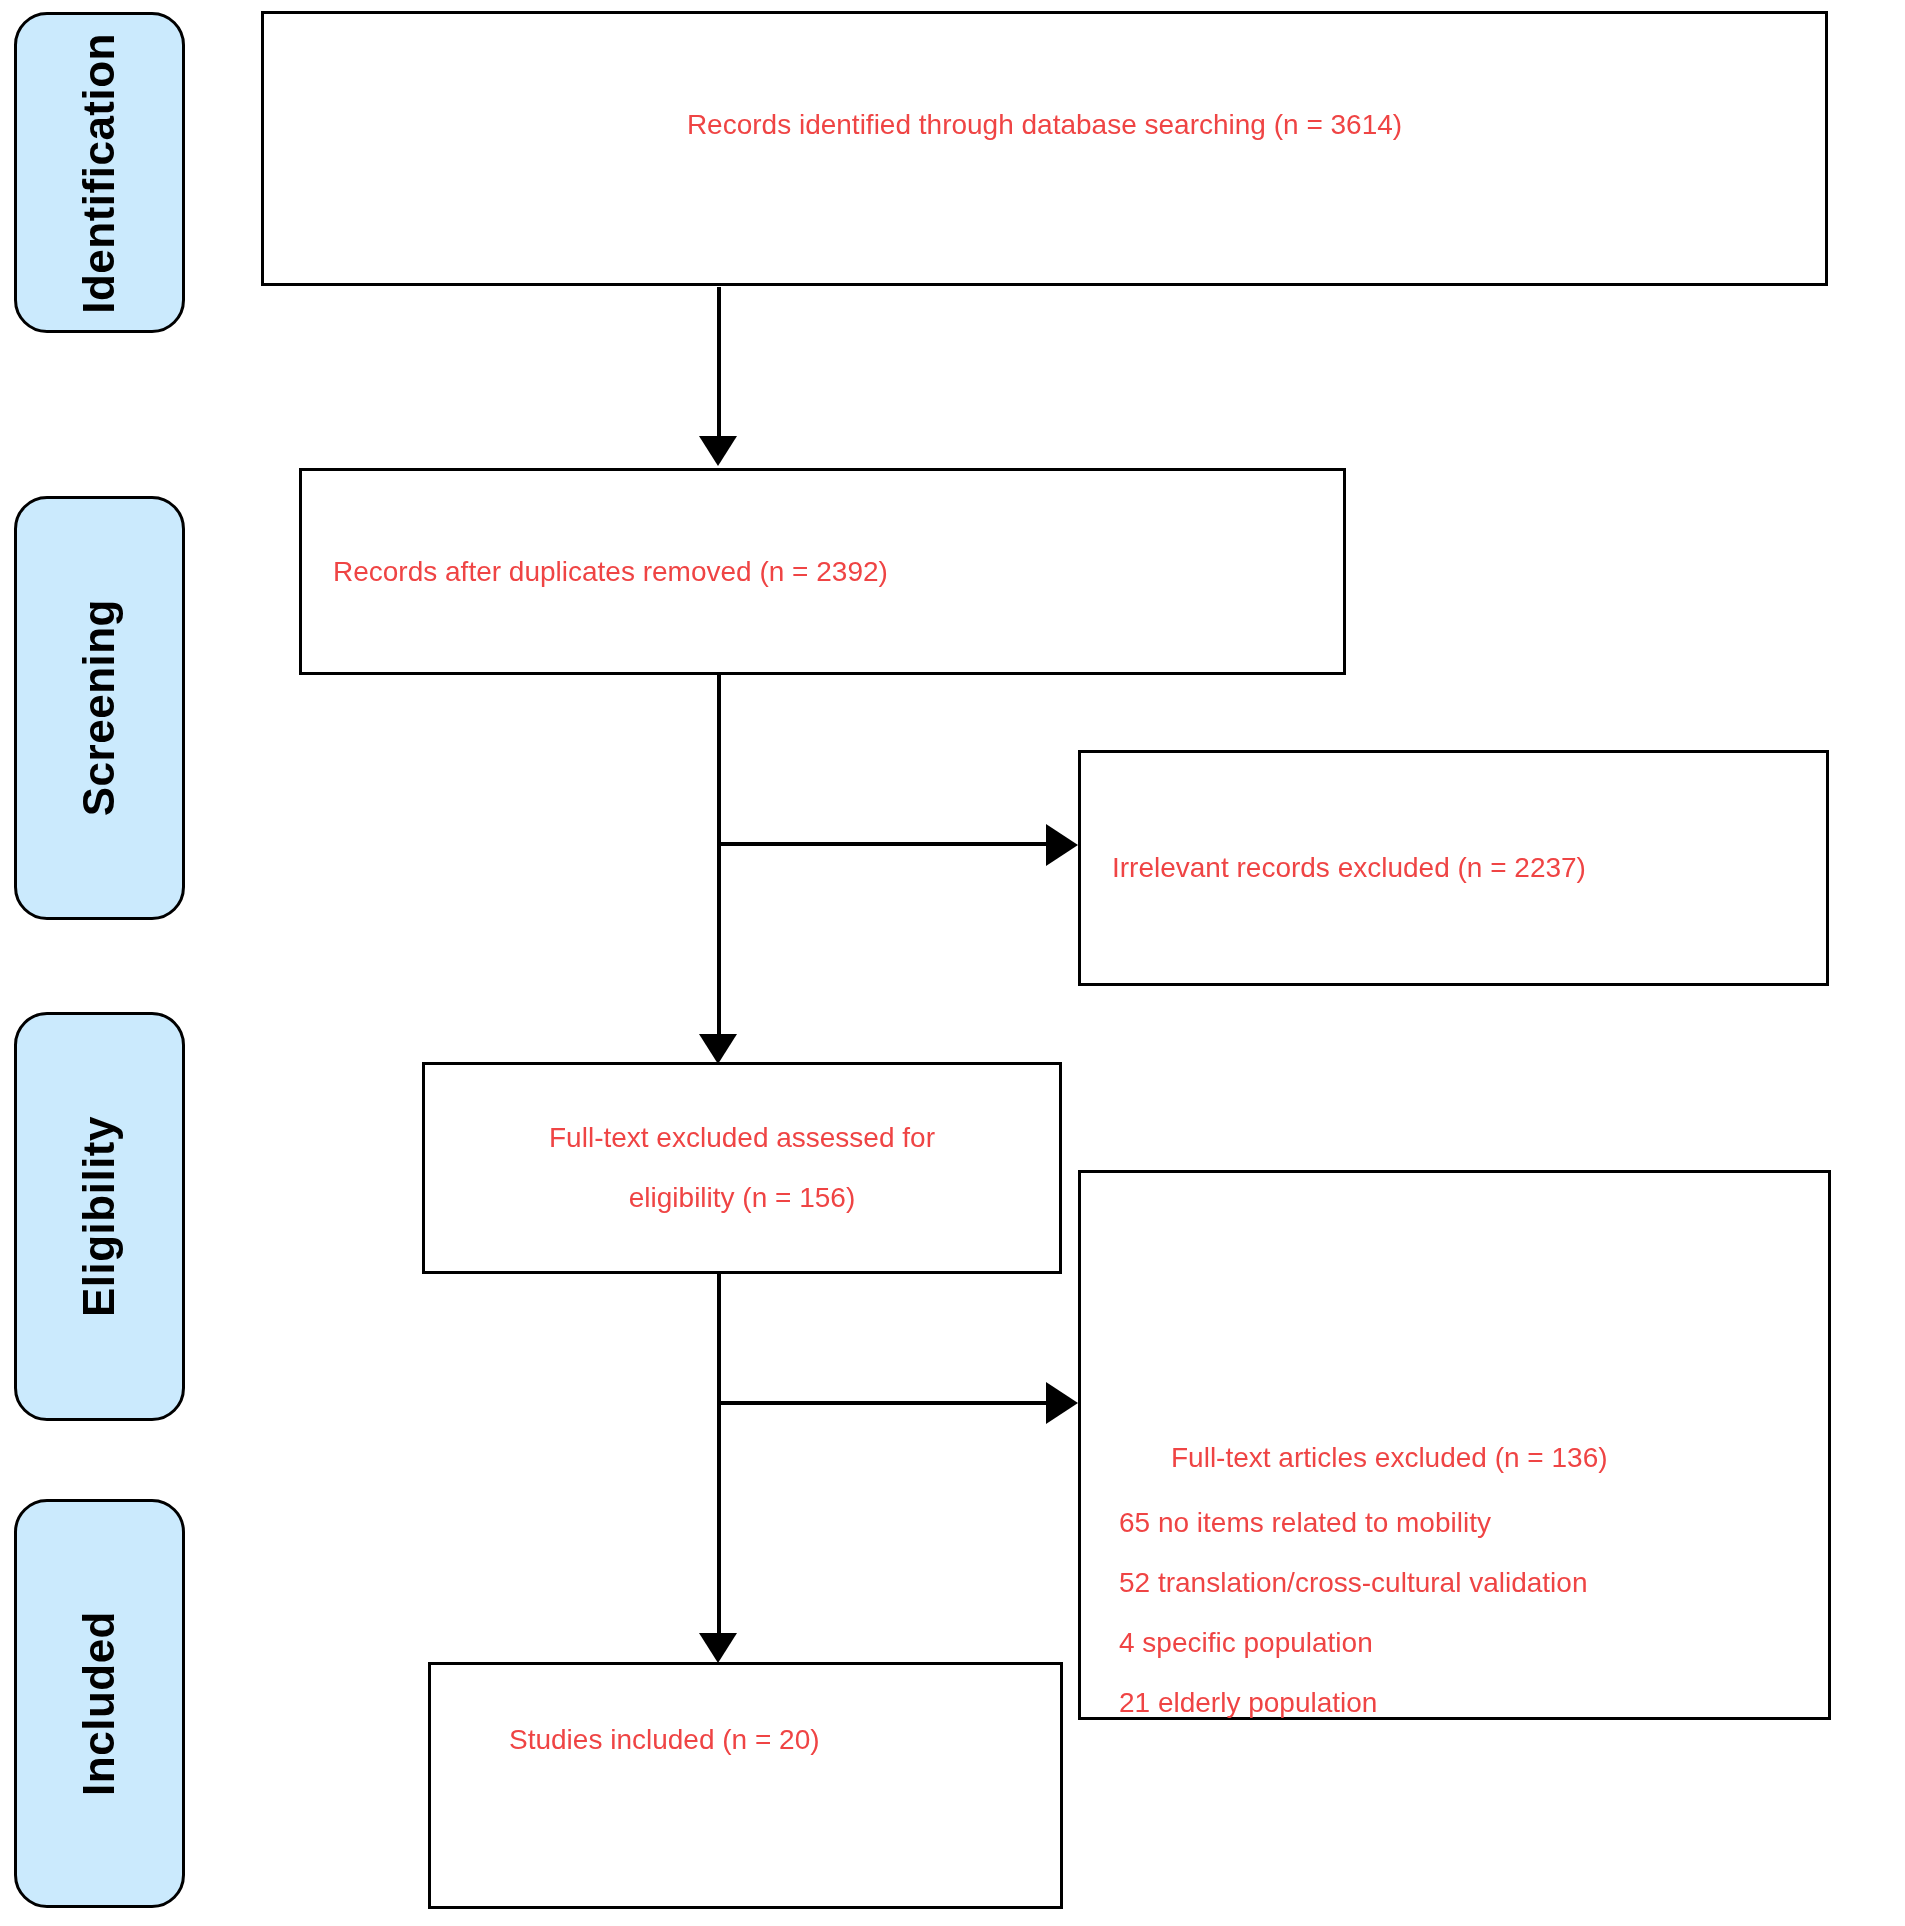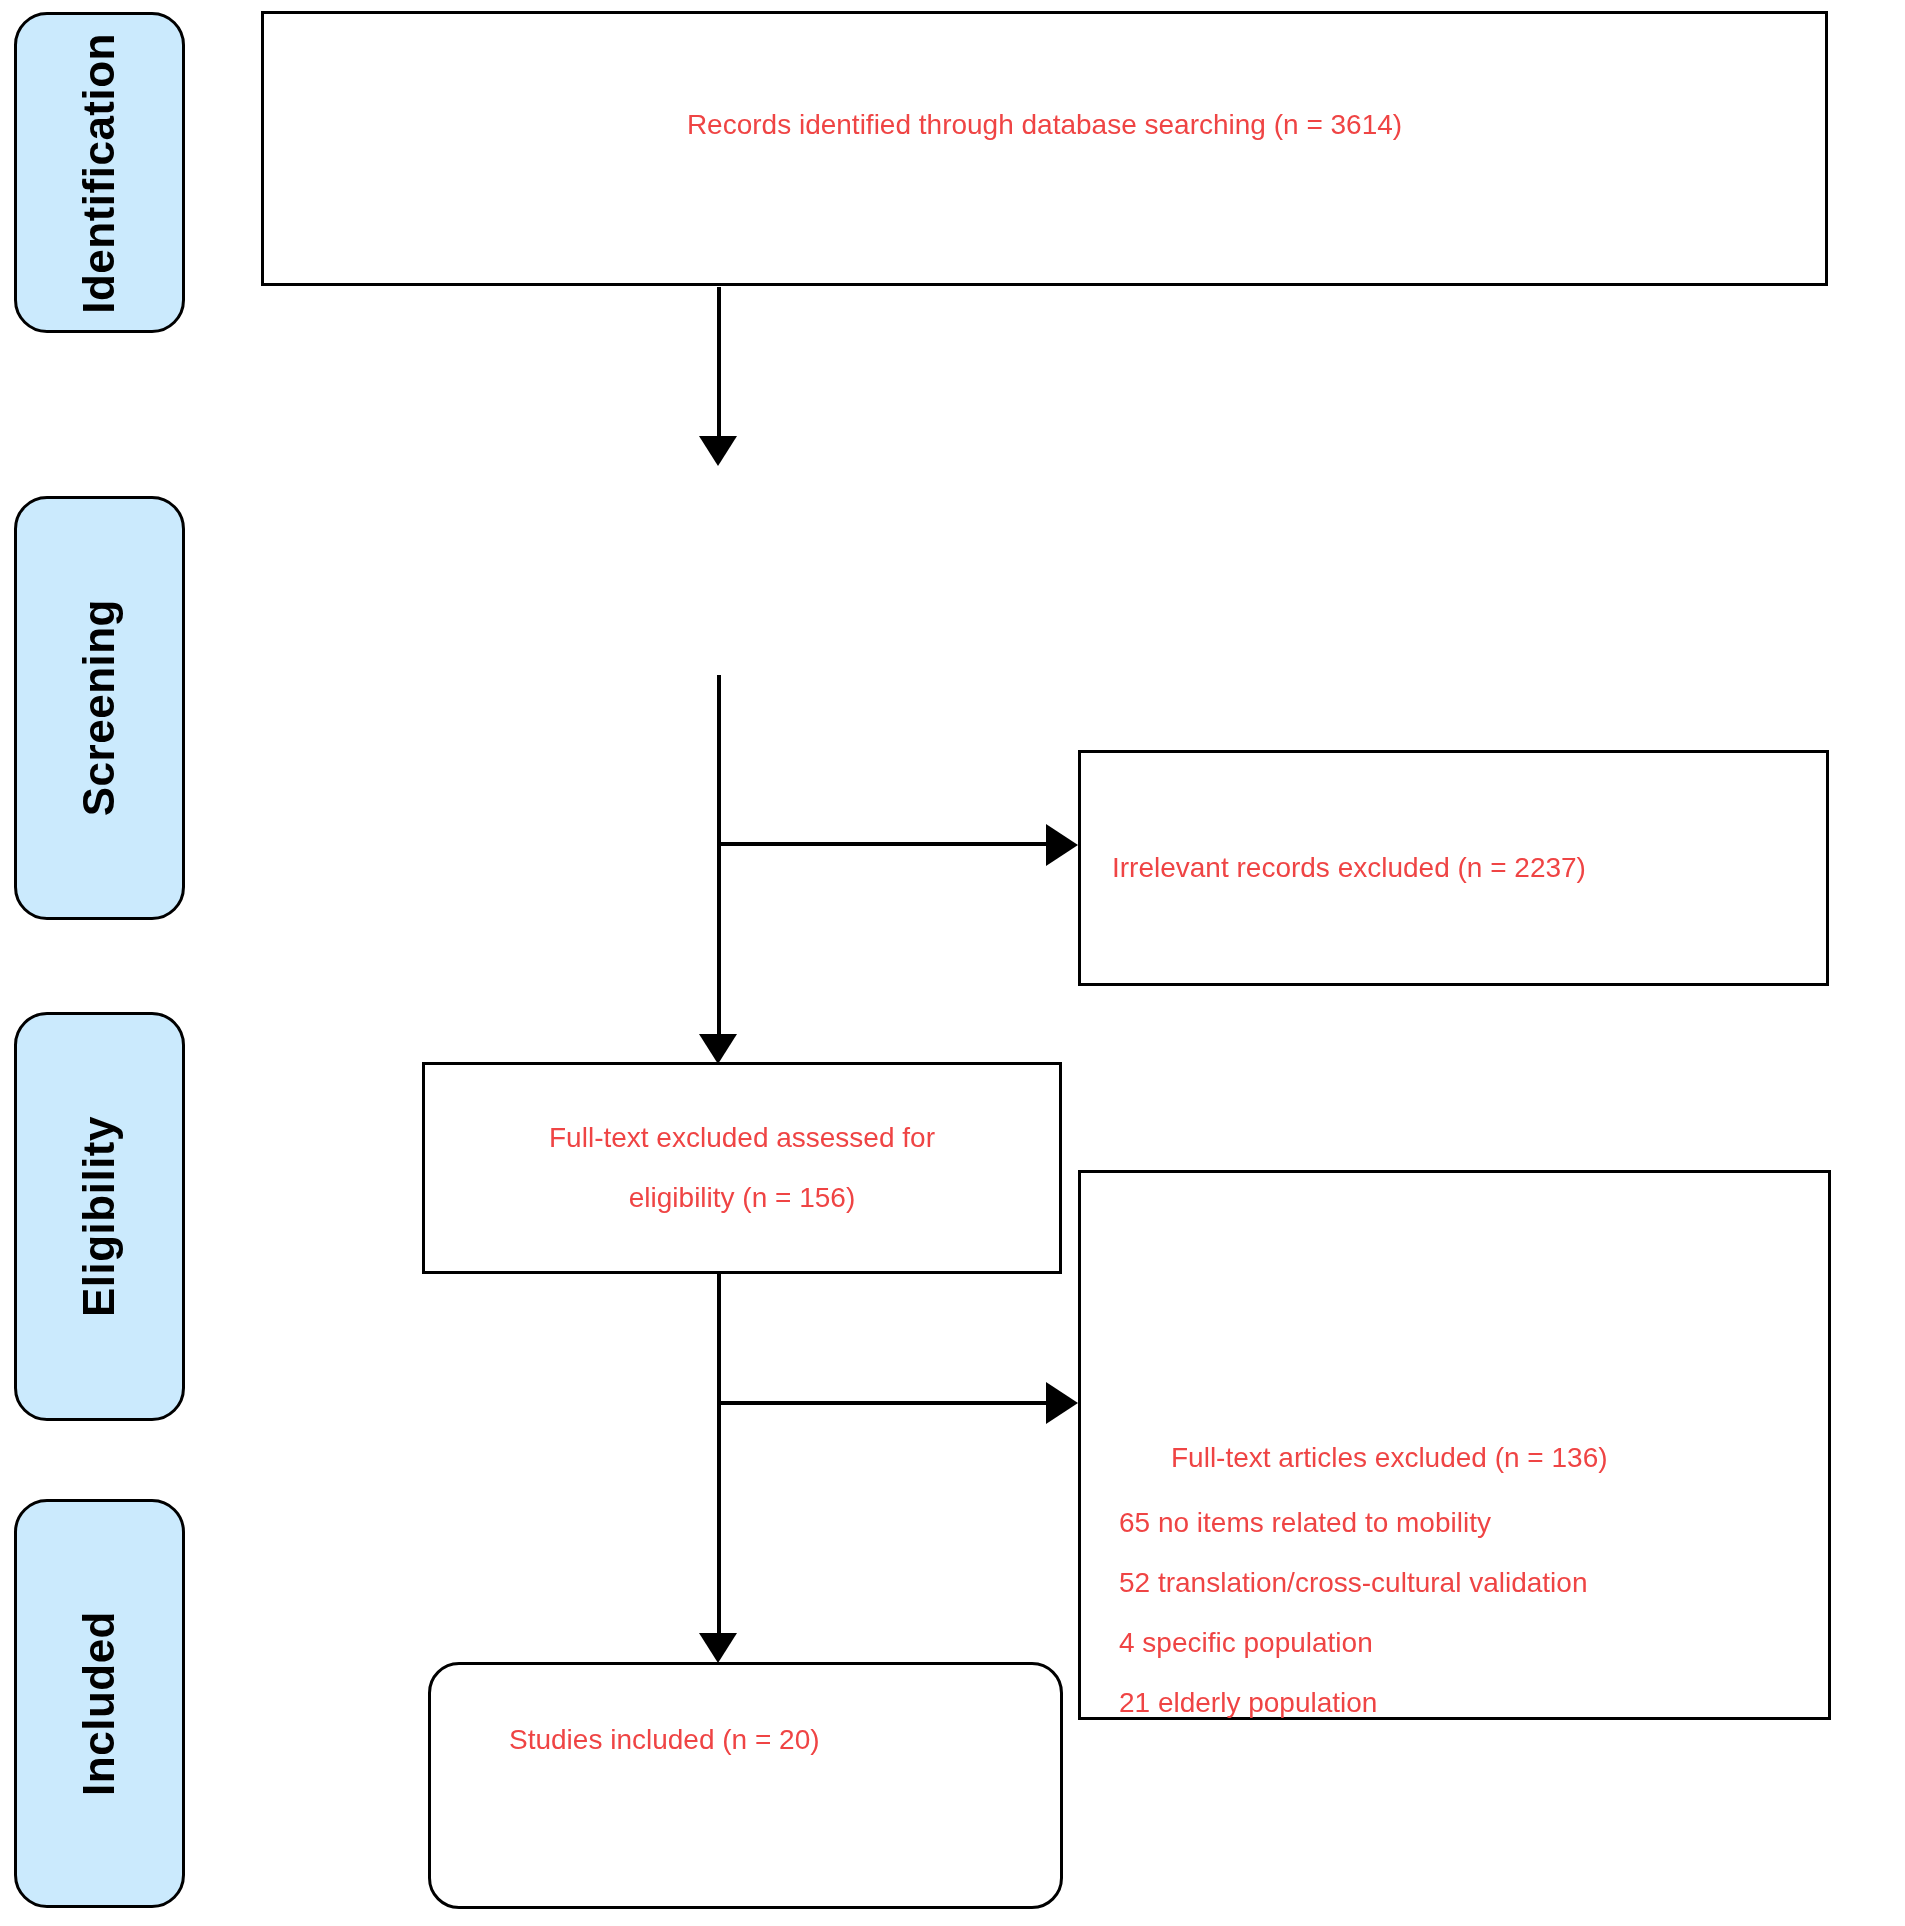--- a/index.html
+++ b/index.html
@@ -100,20 +100,23 @@
   </div>
 
   <div class="node center pad" style="left:261px; top:11.4px; width:1567px; height:275px;">
     <div class="line">Records identified through database searching (n = 3614)</div>
     <div class="gap-lg"></div>
   </div>
 
   <div class="vline" style="left:717px; top:287px; height:153px;"></div>
   <div class="arrow-down" style="left:699px; top:436px;"></div>
 
+  <div class="node pad" style="left:299px; top:468px; width:1047px; height:207px;">
+    <div class="line">Records after duplicates removed (n = 2392)</div>
+  </div>
 
   <div class="vline" style="left:717px; top:675px; height:362px;"></div>
   <div class="arrow-down" style="left:699px; top:1034px;"></div>
 
   <div class="hline" style="left:719px; top:842px; width:330px;"></div>
   <div class="arrow-right" style="left:1046px; top:824px;"></div>
 
   <div class="node pad" style="left:1078px; top:750px; width:751px; height:236px;">
     <div class="line">Irrelevant records excluded (n = 2237)</div>
   </div>
@@ -135,18 +138,18 @@
     <div style="height:37px;"></div>
     <div class="line">65  no items related to mobility</div>
     <div style="height:32px;"></div>
     <div class="line">52  translation/cross-cultural validation</div>
     <div style="height:32px;"></div>
     <div class="line">4 specific population</div>
     <div style="height:32px;"></div>
     <div class="line">21  elderly population</div>
   </div>
 
-  <div class="node" style="left:428px; top:1662px; width:635px; height:247px; justify-content:flex-start; padding:61px 0 0 78px;border-radius:31px;">
+  <div class="node" style="left:428px; top:1662px; width:635px; height:247px; justify-content:flex-start; padding:61px 0 0 78px;">
     <div class="line">Studies included (n = 20)</div>
   </div>
 
 </div>
 
 
 </body></html>

